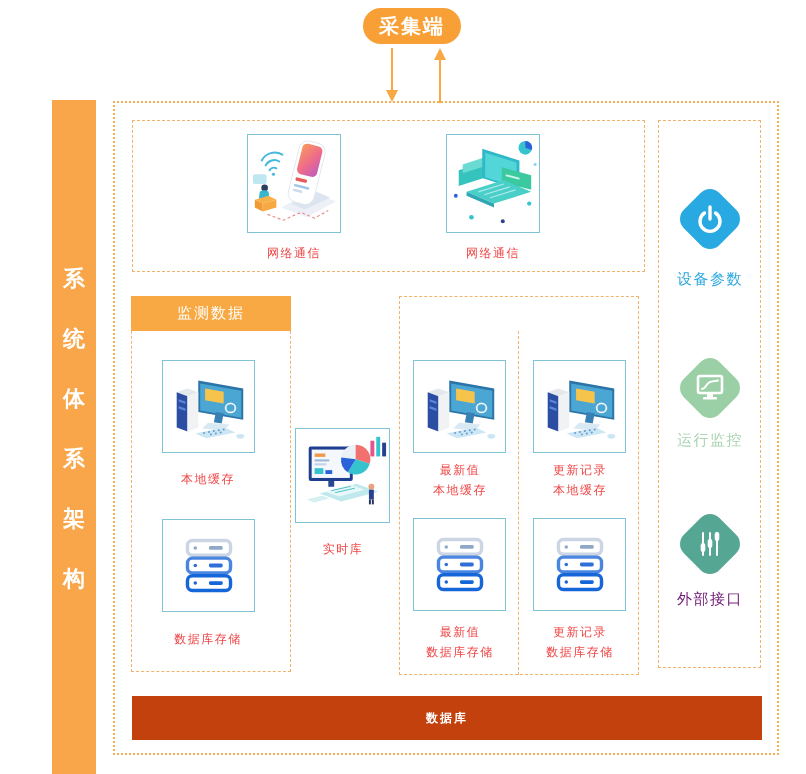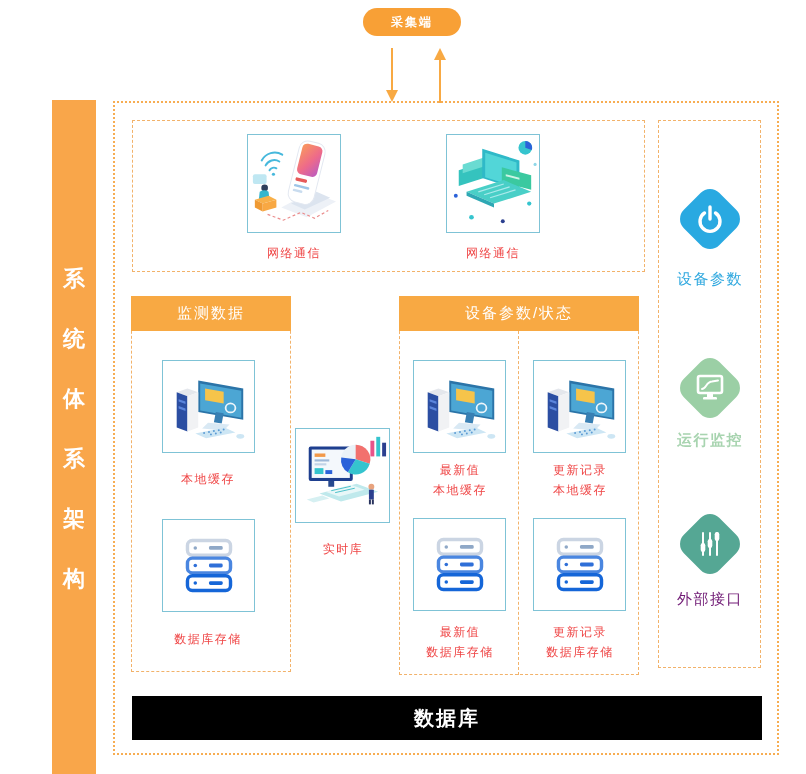--- a/index.html
+++ b/index.html
@@ -9,22 +9,22 @@
   }
   
   .side-banner{
     position:absolute;left:52px;top:100px;width:44px;height:674px;
     background:#F9A64A;display:flex;flex-direction:column;align-items:center;
     padding-top:168px;box-sizing:border-box;gap:38px;
   }
   .side-banner span{color:#fff;font-size:22px;font-weight:bold;line-height:22px;}
   
   .collector{
-    position:absolute;left:363px;top:8px;width:98px;height:28px;border-radius:20px;
-    background:#F8A036;color:#fff;font-size:12px;font-weight:bold;
+    position:absolute;left:363px;top:8px;width:98px;height:36px;border-radius:20px;
+    background:#F8A036;color:#fff;font-size:20px;font-weight:bold;
     display:flex;align-items:center;justify-content:center;letter-spacing:2px;
   }
   .arrows{position:absolute;left:370px;top:46px;width:90px;height:60px;}
   
   .outer-frame{
     position:absolute;left:113px;top:101px;width:666px;height:654px;
     border:2px dotted #F7AD52;box-sizing:border-box;
   }
   .dash-box{position:absolute;border:1px dashed #F2B26A;box-sizing:border-box;}
   
@@ -41,22 +41,22 @@
     position:absolute;color:#ef4444;font-size:12px;letter-spacing:1.5px;
     text-align:center;line-height:20px;white-space:nowrap;transform:translateX(-50%);
   }
   
   .rail-icon{position:absolute;transform:translateX(-50%);}
   .rail-label{
     position:absolute;transform:translateX(-50%);font-size:15px;letter-spacing:1.5px;white-space:nowrap;
   }
   
   .db-bar{
-    position:absolute;left:132px;top:696px;width:630px;height:44px;background:#000000;
-    color:#fff;font-size:20px;font-weight:bold;letter-spacing:2px;
+    position:absolute;left:132px;top:696px;width:630px;height:44px;background:#c2410c;
+    color:#fff;font-size:12px;font-weight:bold;letter-spacing:2px;
     display:flex;align-items:center;justify-content:center;
   }
   .vdivider{position:absolute;border-left:1px dashed #F2B26A;}
 </style>
 </head>
 <body>
 
 <div id="stage">
 
   <div class="side-banner">
@@ -220,21 +220,20 @@
       <circle cx="77" cy="59" r="3" fill="#E8A37E"></circle>
       <rect x="74.5" y="62" width="5" height="10" fill="#2B3F8F"></rect>
       <rect x="74.5" y="72" width="2" height="5" fill="#27325C"></rect>
         <rect x="77.5" y="72" width="2" height="5" fill="#27325C"></rect>
     </svg>
   </div>
   <div class="node-label" style="left:343px;top:539px;">实时库</div>
 
   <div class="dash-box" style="left:399px;top:296px;width:240px;height:379px;"></div>
   <div class="vdivider" style="left:518px;top:331px;height:344px;"></div>
-  <div class="sec-hdr" style="left:399px;top:296px;width:240px;">设备参数/状态</div>
 
   <div class="imgbox" style="left:413px;top:360px;width:93px;height:93px;">
     <svg width="91" height="91" viewBox="0 0 93 93">
       <polygon points="36,20 82,28 82,60 36,52" fill="#2B74A8"></polygon>
       <polygon points="38,23 80,30.5 80,58 38,50.5" fill="#4CA6D4"></polygon>
       <polygon points="43,28 62,31.5 62,43.5 43,40" fill="#F6C44A"></polygon>
       <ellipse cx="69" cy="48" rx="5" ry="4.6" fill="none" stroke="#EDF5FA" stroke-width="1.8"></ellipse>
       <polygon points="54,52 62,53.5 60,64 52,62.5" fill="#387FB3"></polygon>
       <polygon points="46,63 68,65 62,71 40,69" fill="#D9E9F4"></polygon>
       <polygon points="14,32 25,28 36,32 25,36" fill="#E4E7EC"></polygon>
@@ -338,21 +337,21 @@
   </svg>
   <div class="rail-label" style="left:710px;top:270px;color:#2FA8DF;">设备参数</div>
 
   <svg class="rail-icon" style="left:710px;top:349px;" width="78" height="78" viewBox="0 0 78 78">
     <rect x="14" y="14" width="50" height="50" rx="13" transform="rotate(45 39 39)" fill="#9BCFA5"></rect>
     <rect x="27" y="27" width="24" height="17" rx="2" fill="none" stroke="#fff" stroke-width="2.6"></rect>
     <path d="M31 40 C35 40 35.5 32.5 41 32.5 L47 31.5" stroke="#fff" fill="none" stroke-width="2" stroke-linecap="round"></path>
     <rect x="36" y="44" width="6" height="4" fill="#fff"></rect>
     <rect x="32" y="48" width="14" height="2.6" rx="1.2" fill="#fff"></rect>
   </svg>
-  <div class="rail-label" style="left:710px;top:431px;color:#A8D4B0;font-weight:bold;">运行监控</div>
+  <div class="rail-label" style="left:710px;top:431px;color:#A8D4B0;">运行监控</div>
 
   <svg class="rail-icon" style="left:710px;top:505px;" width="78" height="78" viewBox="0 0 78 78">
     <rect x="14" y="14" width="50" height="50" rx="13" transform="rotate(45 39 39)" fill="#55A794"></rect>
     <g stroke="#fff" stroke-width="2" stroke-linecap="round">
       <line x1="32" y1="28" x2="32" y2="50"></line>
       <line x1="39" y1="28" x2="39" y2="50"></line>
       <line x1="46" y1="28" x2="46" y2="50"></line>
     </g>
     <rect x="29.7" y="38" width="4.6" height="9" rx="2.3" fill="#fff"></rect>
     <rect x="36.7" y="34" width="4.6" height="9" rx="2.3" fill="#fff"></rect>

